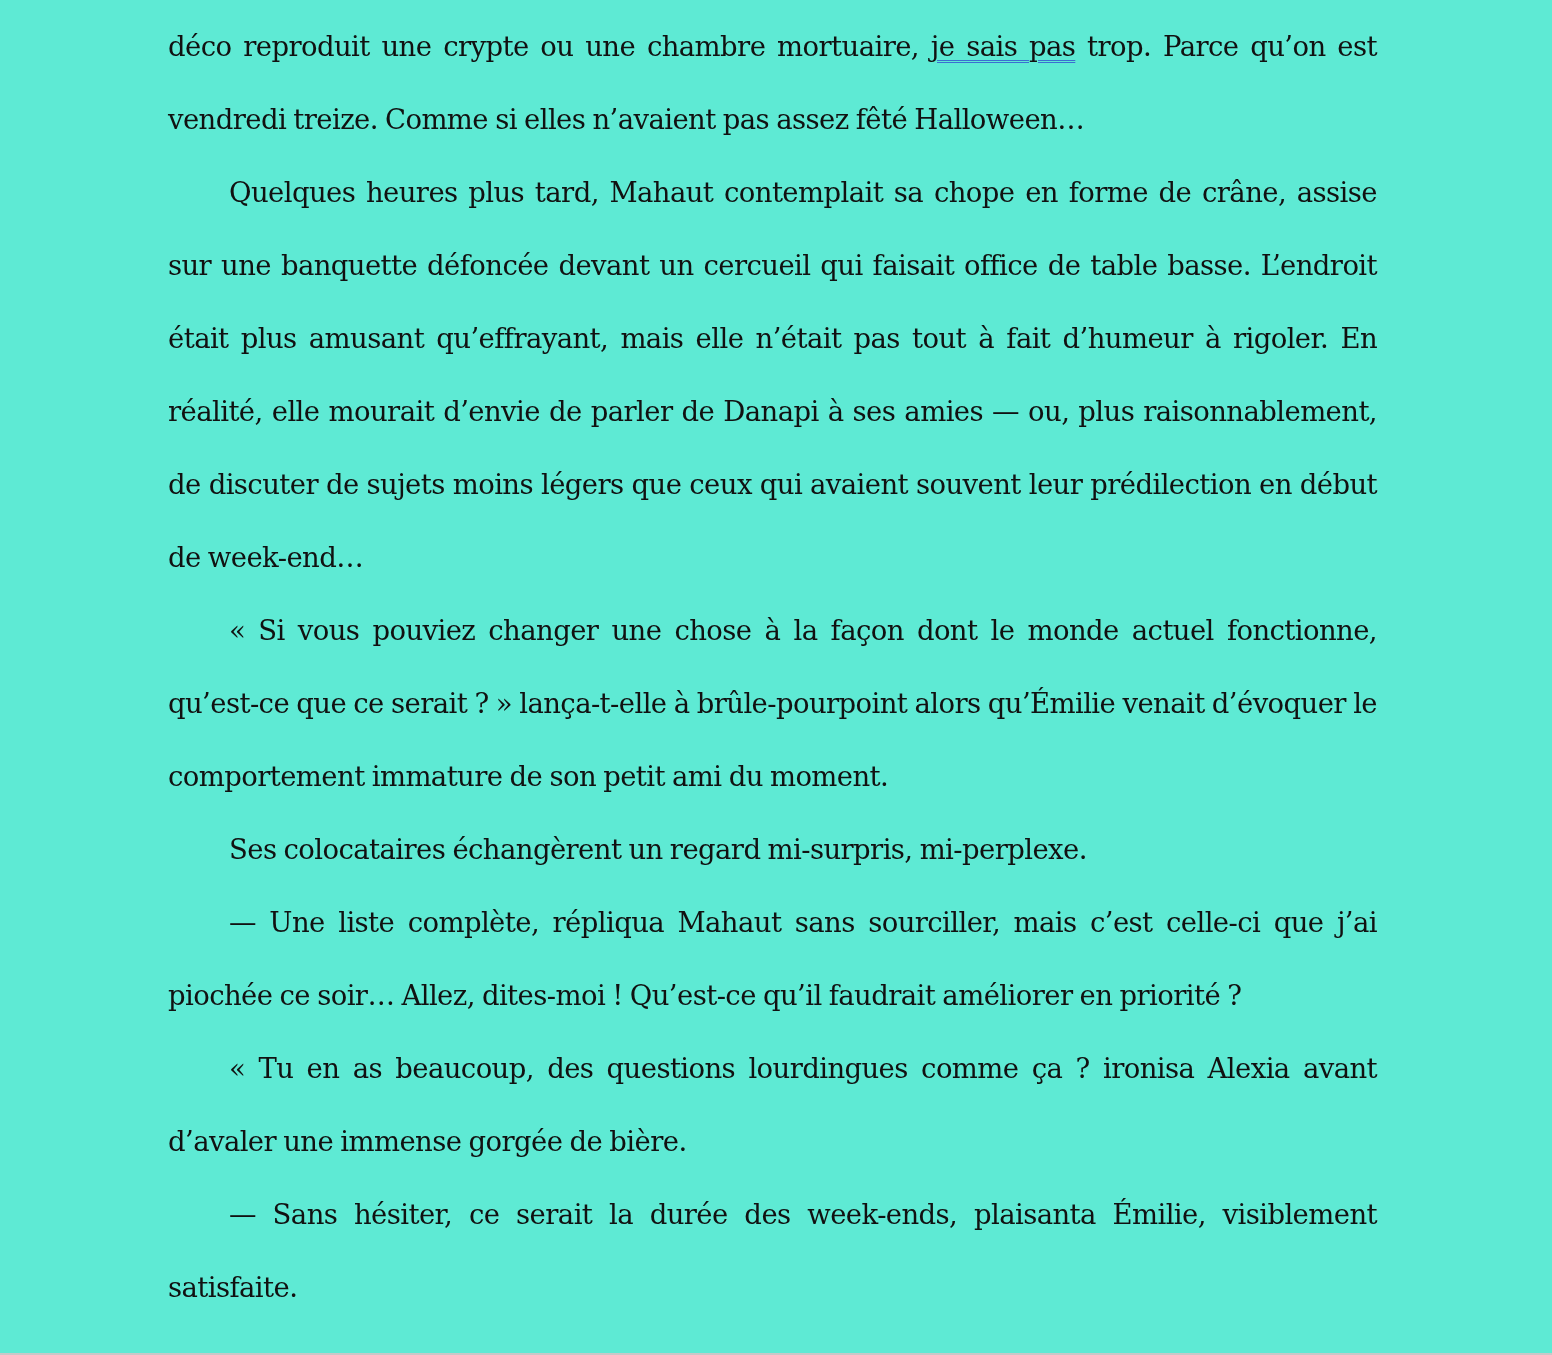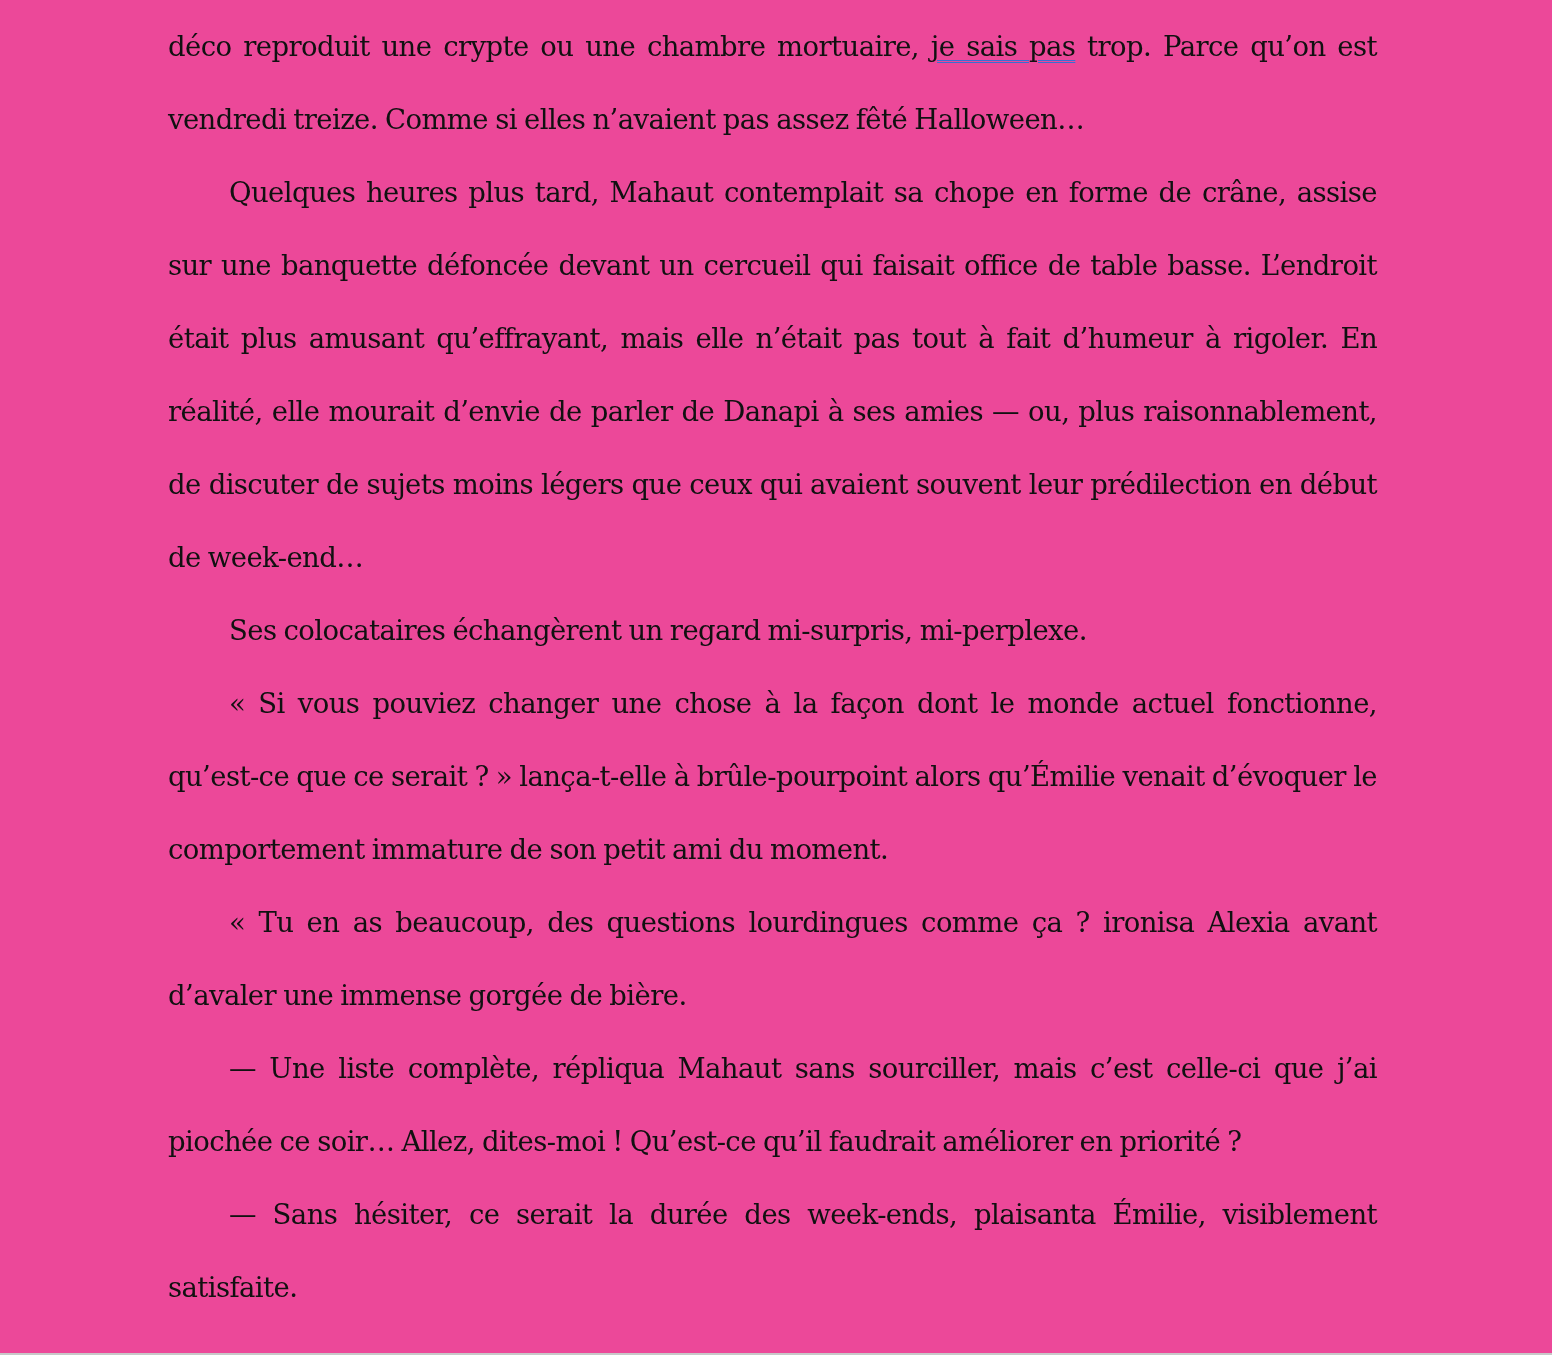--- a/index.html
+++ b/index.html
@@ -12,21 +12,21 @@
     height: 1355px;
     overflow: hidden;
     position: relative;
   }
   .page {
     position: absolute;
     left: 0;
     top: 0;
     width: 1552px;
     height: 1353px;
-    background: #ec4899;
+    background: #5eead4;
     overflow: hidden;
   }
   .text-body {
     position: absolute;
     left: 168px;
     top: 10px;
     width: 1209px;
     font-family: "DejaVu Serif", "Liberation Serif", serif;
     font-size: 27.5px;
     line-height: 73px;
@@ -60,25 +60,25 @@
 <body>
 
 <div class="page">
   <div class="text-body">
 
     <p class="para no-indent"><span>déco reproduit une crypte ou une chambre mortuaire, </span><span class="grammar-flag">je sais pas</span><span> trop. Parce qu’on est vendredi treize. Comme si elles n’avaient pas assez fêté Halloween…</span></p>
 
 
     <p class="para">Quelques heures plus tard, Mahaut contemplait sa chope en forme de crâne, assise sur une banquette défoncée devant un cercueil qui faisait office de table basse. L’endroit était plus amusant qu’effrayant, mais elle n’était pas tout à fait d’humeur à rigoler. En réalité, elle mourait d’envie de parler de Danapi à ses amies — ou, plus raisonnablement, de discuter de sujets moins légers que ceux qui avaient souvent leur prédilection en début de week-end…</p>
 
+    <p class="para">« Si vous pouviez changer une chose à la façon dont le monde actuel fonctionne, qu’est-ce que ce serait ? » lança-t-elle à brûle-pourpoint alors qu’Émilie venait d’évoquer le comportement immature de son petit ami du moment.</p>
+
     <p class="para">Ses colocataires échangèrent un regard mi-surpris, mi-perplexe.</p>
 
-    <p class="para">« Si vous pouviez changer une chose à la façon dont le monde actuel fonctionne, qu’est-ce que ce serait ? » lança-t-elle à brûle-pourpoint alors qu’Émilie venait d’évoquer le comportement immature de son petit ami du moment.</p>
+    <p class="para">— Une liste complète, répliqua Mahaut sans sourciller, mais c’est celle-ci que j’ai piochée ce soir… Allez, dites-moi ! Qu’est-ce qu’il faudrait améliorer en priorité ?</p>
 
     <p class="para">« Tu en as beaucoup, des questions lourdingues comme ça ? ironisa Alexia avant d’avaler une immense gorgée de bière.</p>
-
-    <p class="para">— Une liste complète, répliqua Mahaut sans sourciller, mais c’est celle-ci que j’ai piochée ce soir… Allez, dites-moi ! Qu’est-ce qu’il faudrait améliorer en priorité ?</p>
 
     <p class="para">— Sans hésiter, ce serait la durée des week-ends, plaisanta Émilie, visiblement satisfaite.</p>
 
   </div>
 </div>
 <div class="bottom-border"></div>
 
 </body></html>

